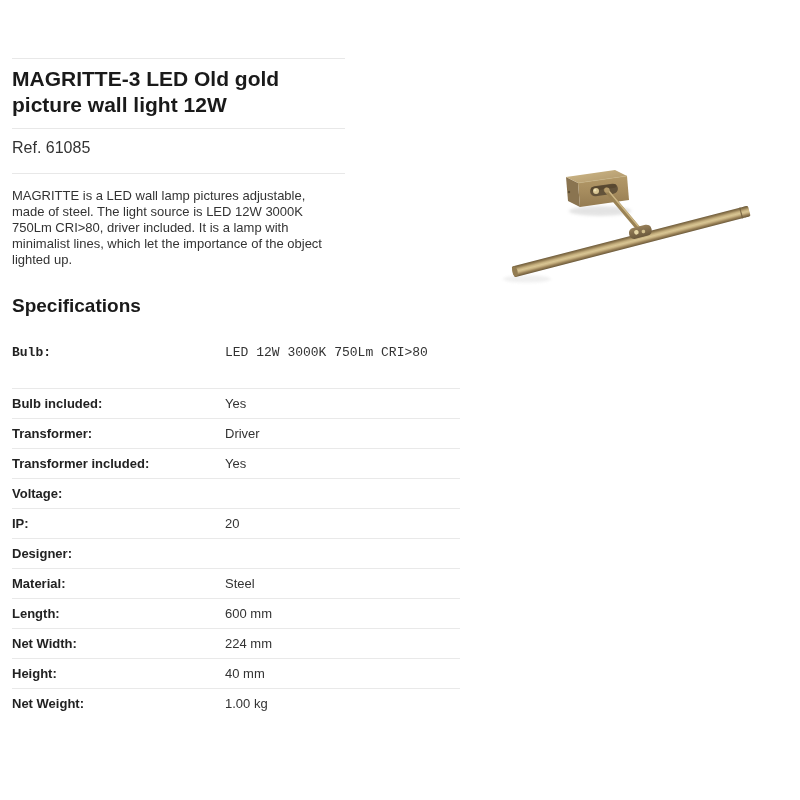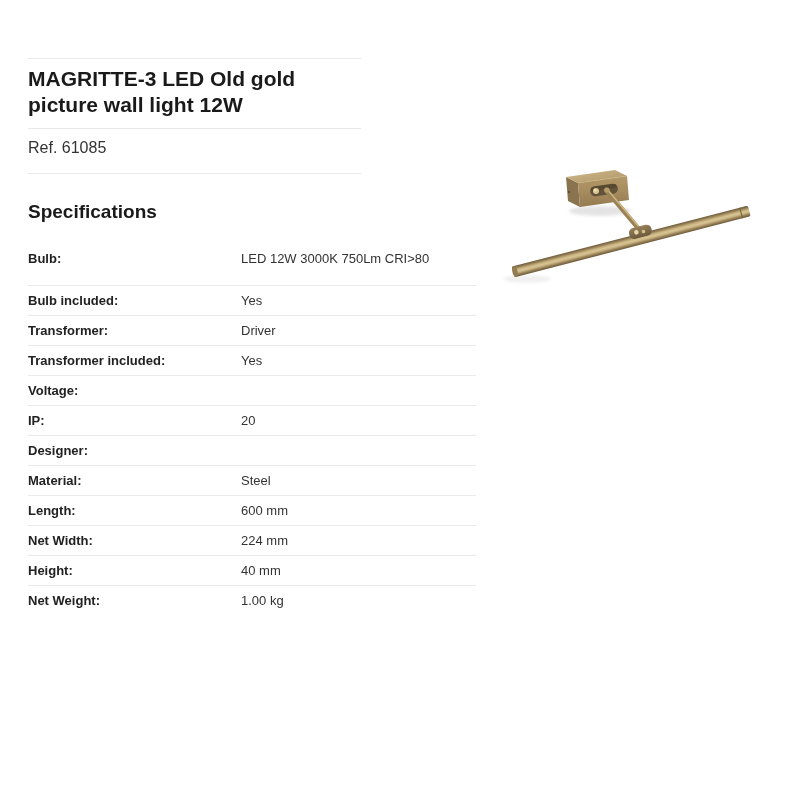--- a/index.html
+++ b/index.html
@@ -1,19 +1,19 @@
 <!DOCTYPE html>
 <html><head>
 <meta charset="utf-8">
 <style>
   html,body { margin:0; padding:0; background:#ffffff; }
   body { width:800px; height:800px; font-family:"Liberation Sans", sans-serif; }
   .page { position:relative; width:800px; height:800px; overflow:hidden; background:#fff; }
 
-  .content { position:absolute; left:28px; top:58px; width:448px; }
+  .content { position:absolute; left:12px; top:58px; width:448px; }
 
   .title-block {
     width:333px;
     border-top:1px solid #e8e8e8;
     border-bottom:1px solid #e8e8e8;
     padding:7px 0 10px;
   }
   h1.title {
     margin:0; font-size:21px; line-height:26px; font-weight:bold; color:#1a1a1a;
   }
@@ -31,21 +31,21 @@
   h2.spec-heading {
     margin:27px 0 0; font-size:19px; line-height:22px; font-weight:bold; color:#1a1a1a;
   }
   .spec-table { margin-top:21px; width:448px; }
   .spec-row {
     display:flex; align-items:flex-start;
     padding:7px 0;
     border-bottom:1px solid #e9e9e9;
     font-size:13px; line-height:15px; color:#333;
   }
-  .spec-row.first { padding-bottom:19px; }
+  .spec-row.first { padding-bottom:28px;font-family:Liberation Mono, monospace; }
   .spec-row:last-child { border-bottom:none;justify-content:center; }
   .spec-label { flex:0 0 213px; width:213px; font-weight:bold; color:#222; }
   .spec-value { flex:1; }
 
   .lamp-image { position:absolute; left:480px; top:148px; width:300px; height:160px; }
 </style>
 </head>
 <body>
 
 <div class="page">
@@ -53,20 +53,25 @@
   <div class="content">
 
     <div class="title-block">
       <h1 class="title">MAGRITTE-3 LED Old gold picture wall light 12W</h1>
     </div>
 
     <div class="ref-block">
       <span>Ref. 61085</span>
     </div>
 
+    <p class="description">MAGRITTE is a LED wall lamp pictures adjustable,
+made of steel. The light source is LED 12W 3000K
+750Lm CRI&gt;80, driver included. It is a lamp with
+minimalist lines, which let the importance of the object
+lighted up.</p>
 
     <h2 class="spec-heading">Specifications</h2>
 
     <div class="spec-table" id="spec-table">
   <div class="spec-row first">
     <span class="spec-label">Bulb:</span>
     <span class="spec-value">LED 12W 3000K 750Lm CRI&gt;80</span>
   </div>
 
   <div class="spec-row">

